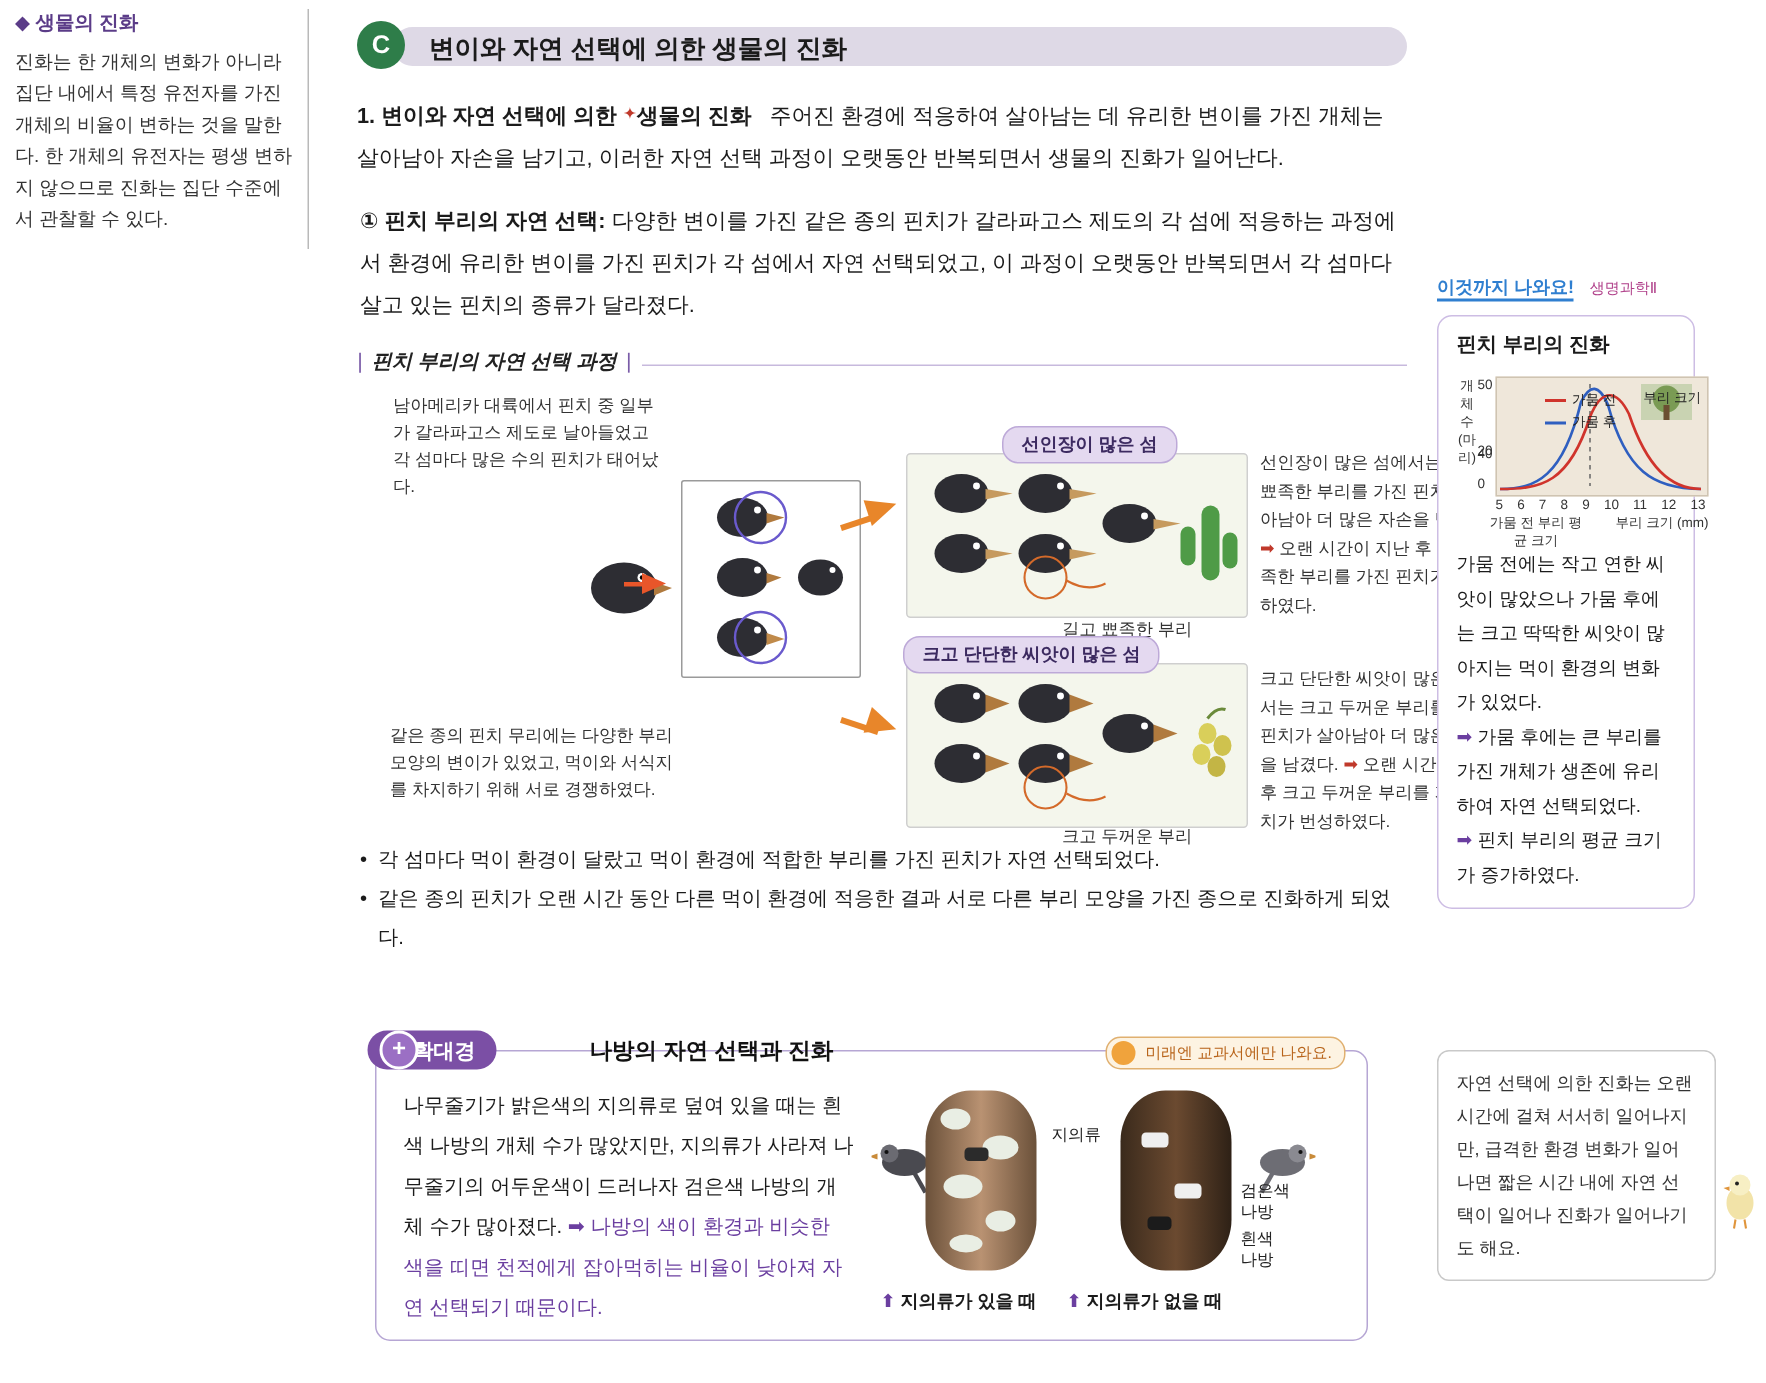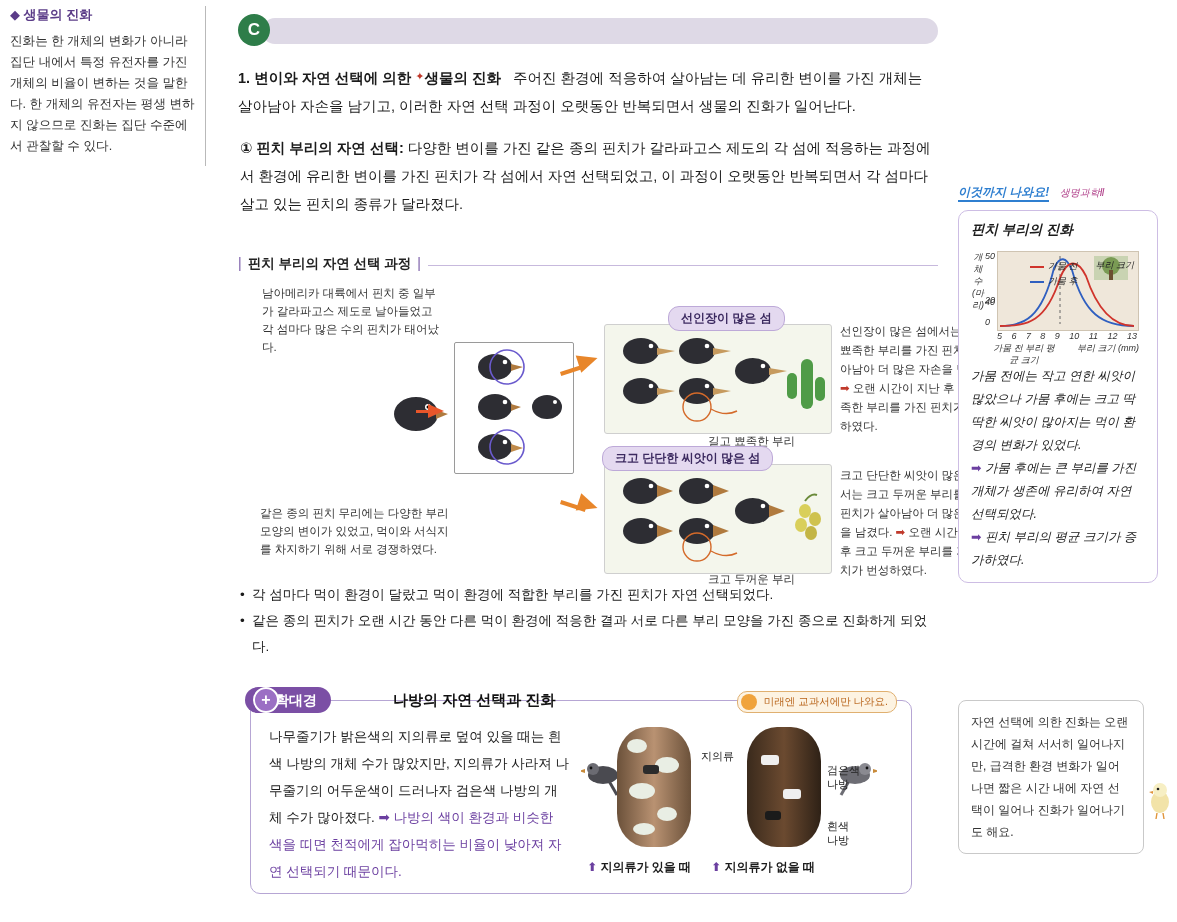--- a/index.html
+++ b/index.html
@@ -48,21 +48,21 @@
   .para1 .num{font-weight:bold;}
   .para1 b{font-weight:bold;}
   .diamond{color:#c0392b;font-size:11px;vertical-align:3px;}
 
   .para2{margin-top:14px;font-size:14.5px;line-height:28px;color:#1b1b1b;padding-left:2px;}
   .para2 .cir{font-weight:bold;}
   .para2 b{font-weight:bold;}
 
   
   .proc-title{
-    margin-top:36px;position:relative;height:20px;
+    margin-top:14px;position:relative;height:20px;font-style:italic;
   }
   .proc-title .bracket-l,.proc-title .bracket-r{
     display:inline-block;color:#7a5ca8;font-size:14px;
   }
   .proc-title .t{
     font-size:13.5px;font-weight:bold;color:#222;padding:0 6px;
   }
   .proc-title .rule{
     position:absolute;left:190px;right:0;top:11px;height:1px;background:#c7b9dd;
   }
@@ -165,21 +165,21 @@
   .tree.dark{left:166px;background:linear-gradient(90deg,#3a2a1c,#6b4a30,#2e2116);}
   .lichen{position:absolute;border-radius:50%;background:#e9eee4;}
   .fig-cap{
     position:absolute;top:132px;font-size:12px;color:#1b1b1b;font-weight:bold;
   }
   .fig-cap .up{color:#6b3fa0;}
   .fig-cap.c1{left:6px;}
   .fig-cap.c2{left:130px;}
 
   
-  .side{position:absolute;left:958px;top:182px;width:200px;font-style:italic;}
+  .side{position:absolute;left:958px;top:182px;width:172px;}
   .side-head{
     position:relative;height:20px;
   }
   .side-head .s1{
     font-size:12px;font-weight:bold;color:#2f7fd0;
     border-bottom:2px solid #2f7fd0;padding-bottom:1px;
   }
   .side-head .s2{
     font-size:10px;color:#b0408a;margin-left:6px;
   }
@@ -228,20 +228,21 @@
   <div class="margin-note">
     <div class="mn-title">◆ 생물의 진화</div>
     <div class="mn-body">진화는 한 개체의 변화가 아니라 집단 내에서 특정 유전자를 가진 개체의 비율이 변하는 것을 말한다. 한 개체의 유전자는 평생 변하지 않으므로 진화는 집단 수준에서 관찰할 수 있다.</div>
   </div>
 
   <div class="main">
 
     <div class="sec-head">
       <div class="bar"></div>
       <div class="circle">C</div>
+      <div class="sec-title">변이와 자연 선택에 의한 생물의 진화</div>
     </div>
 
     <div class="para1">
       <span class="num">1.</span>
       <b>변이와 자연 선택에 의한</b>
       <span class="diamond">✦</span><b>생물의 진화</b>
       &nbsp;&nbsp;<span>주어진 환경에 적응하여 살아남는 데 유리한 변이를 가진 개체는 살아남아 자손을 남기고, 이러한 자연 선택 과정이 오랫동안 반복되면서 생물의 진화가 일어난다.</span>
     </div>
 
     <div class="para2">
@@ -425,21 +426,21 @@
 
       <svg width="40" height="46" style="position:absolute;left:256px;top:26px;">
         <ellipse cx="18" cy="22" rx="15" ry="9" fill="#6d6d74"></ellipse>
         <circle cx="28" cy="16" r="6" fill="#8a8a91"></circle>
         <circle cx="30" cy="15" r="1.4" fill="#111"></circle>
         <path d="M36 16 L42 18 L36 20 Z" fill="#c98b3a"></path>
         <path d="M12 28 L4 42" stroke="#6d6d74" stroke-width="3"></path>
       </svg>
 
       <div style="position:absolute;left:120px;top:22px;font-size:11px;color:#222;">지의류</div>
-      <div style="position:absolute;left:246px;top:36px;font-size:11px;color:#222;line-height:14px;white-space:pre-line;">검은색
+      <div style="position:absolute;left:246px;top:60px;font-size:11px;color:#222;line-height:14px;white-space:pre-line;">검은색
 나방</div>
       <div style="position:absolute;left:246px;top:92px;font-size:11px;color:#222;line-height:14px;white-space:pre-line;">흰색
 나방</div>
 
       <div class="fig-cap c1">
         <span class="up">⬆</span>
         <span>지의류가 있을 때</span>
       </div>
       <div class="fig-cap c2">
         <span class="up">⬆</span>

